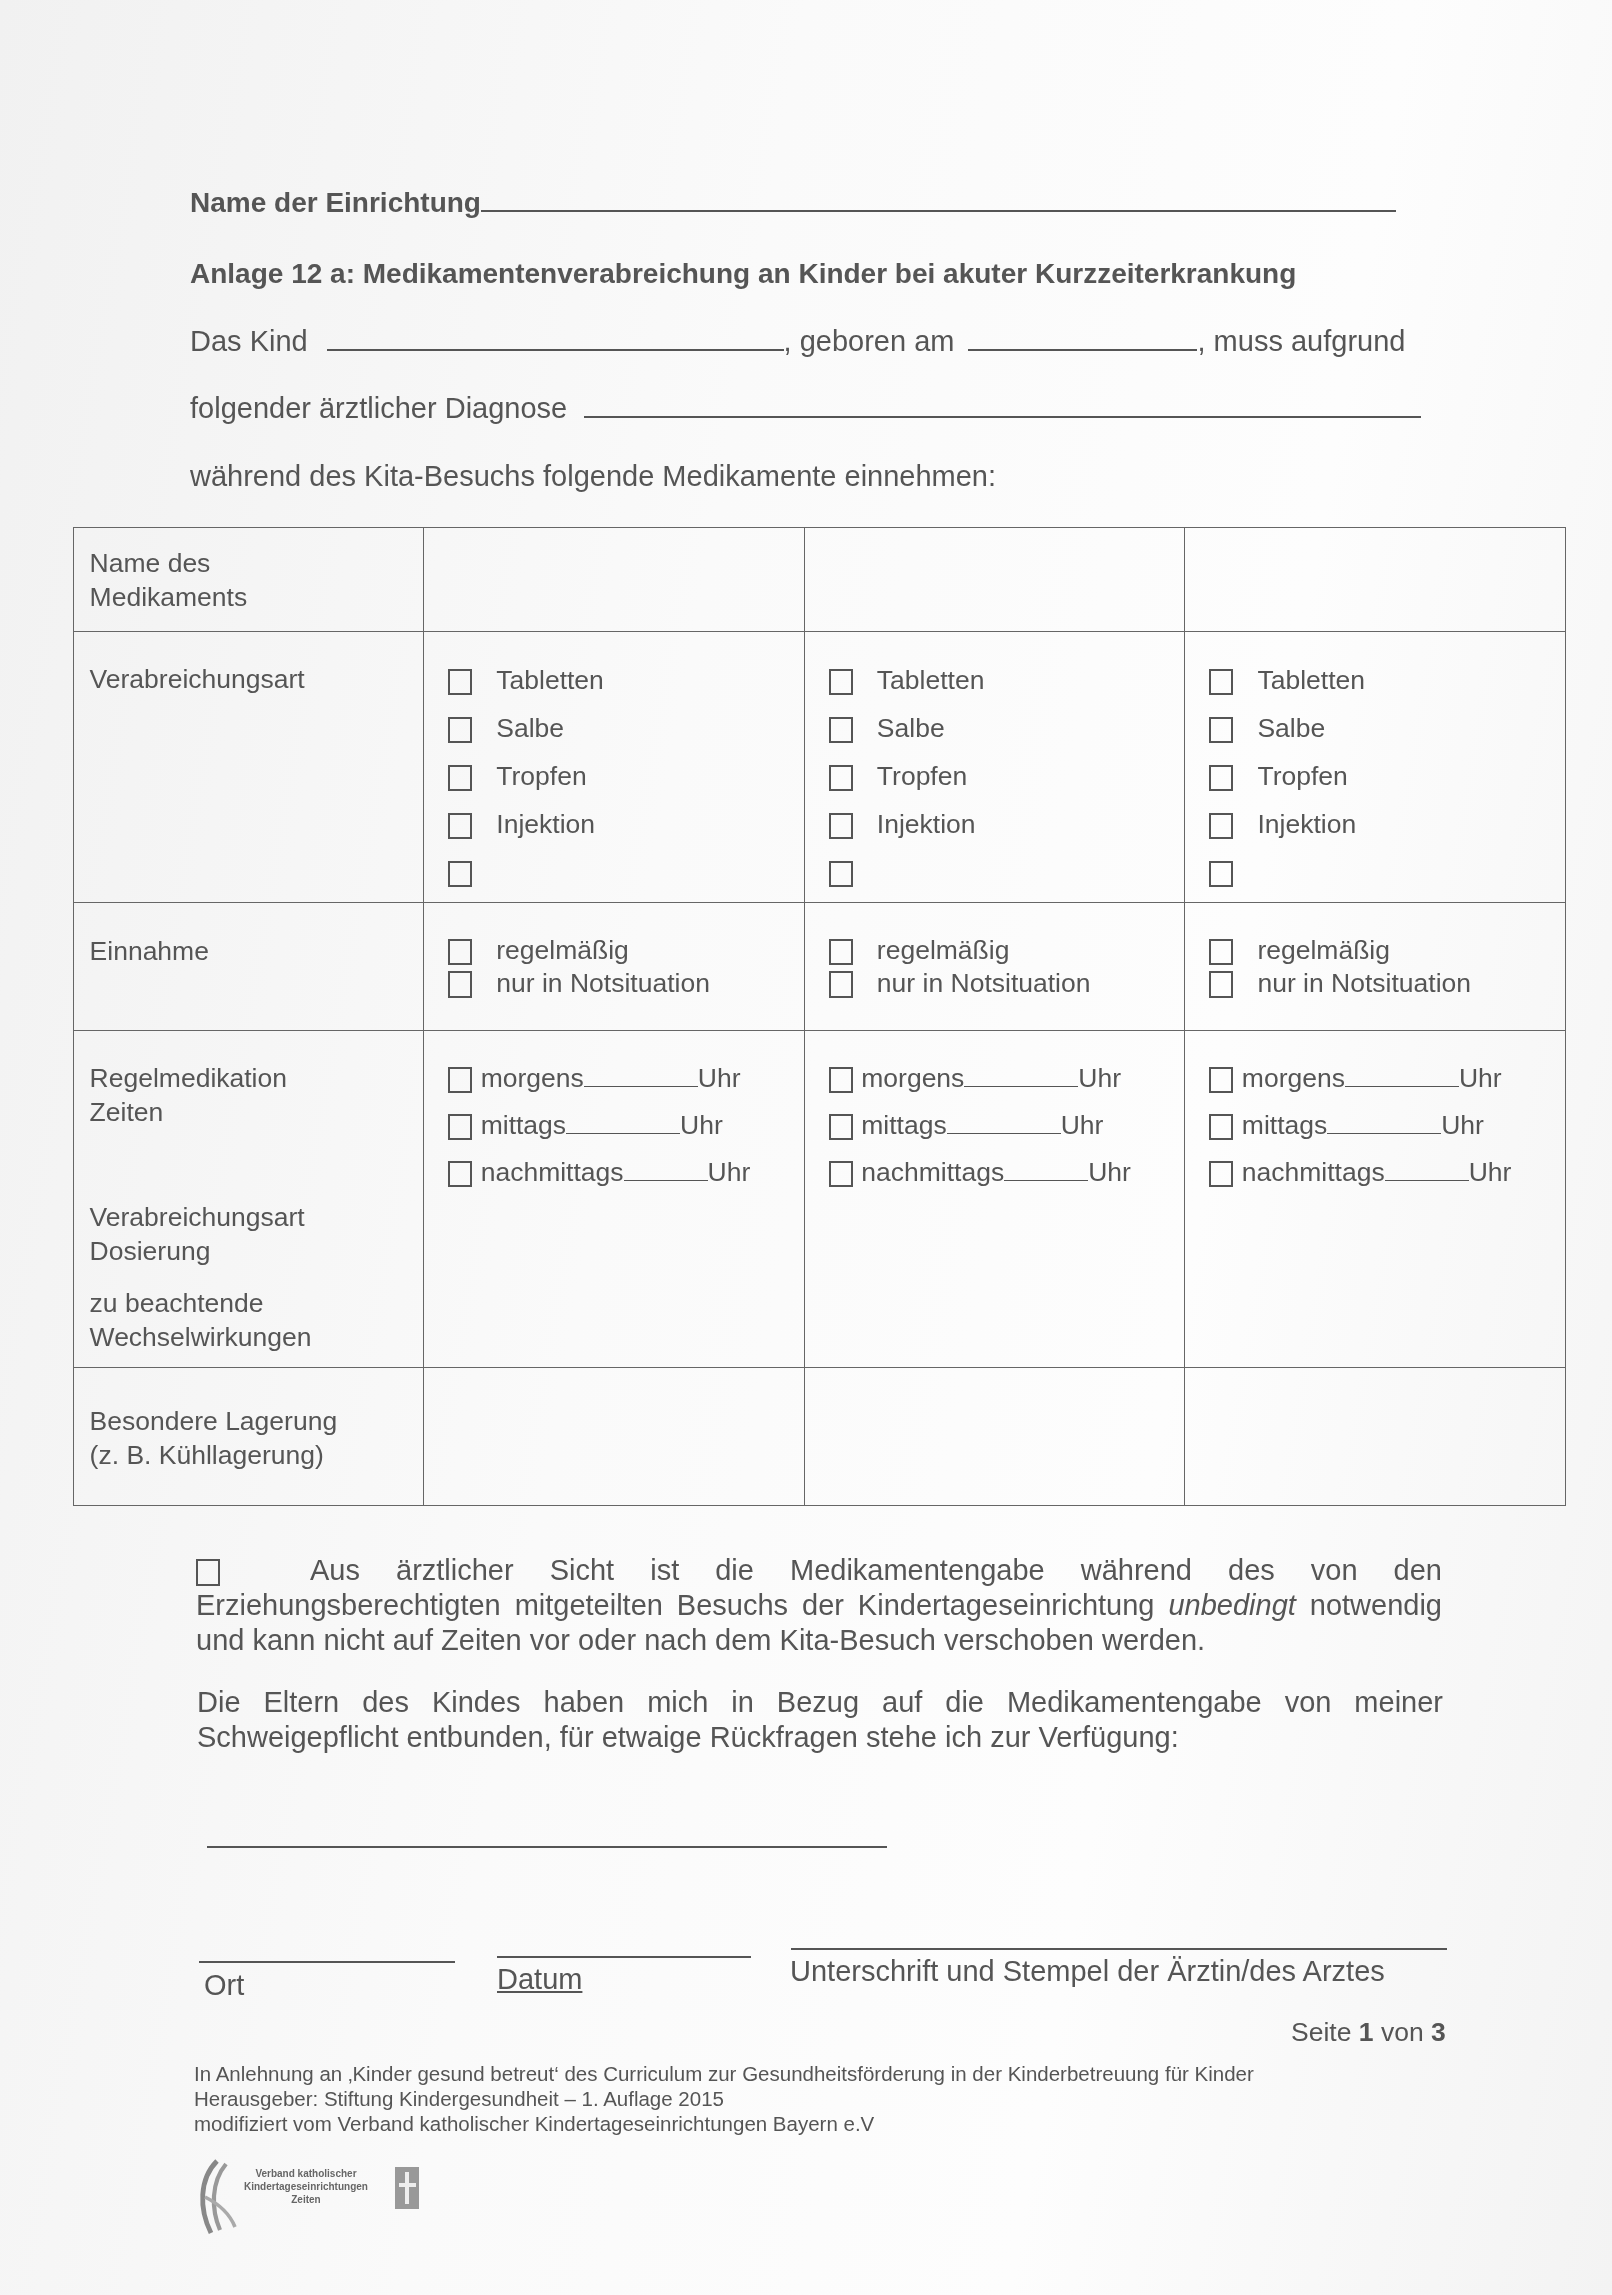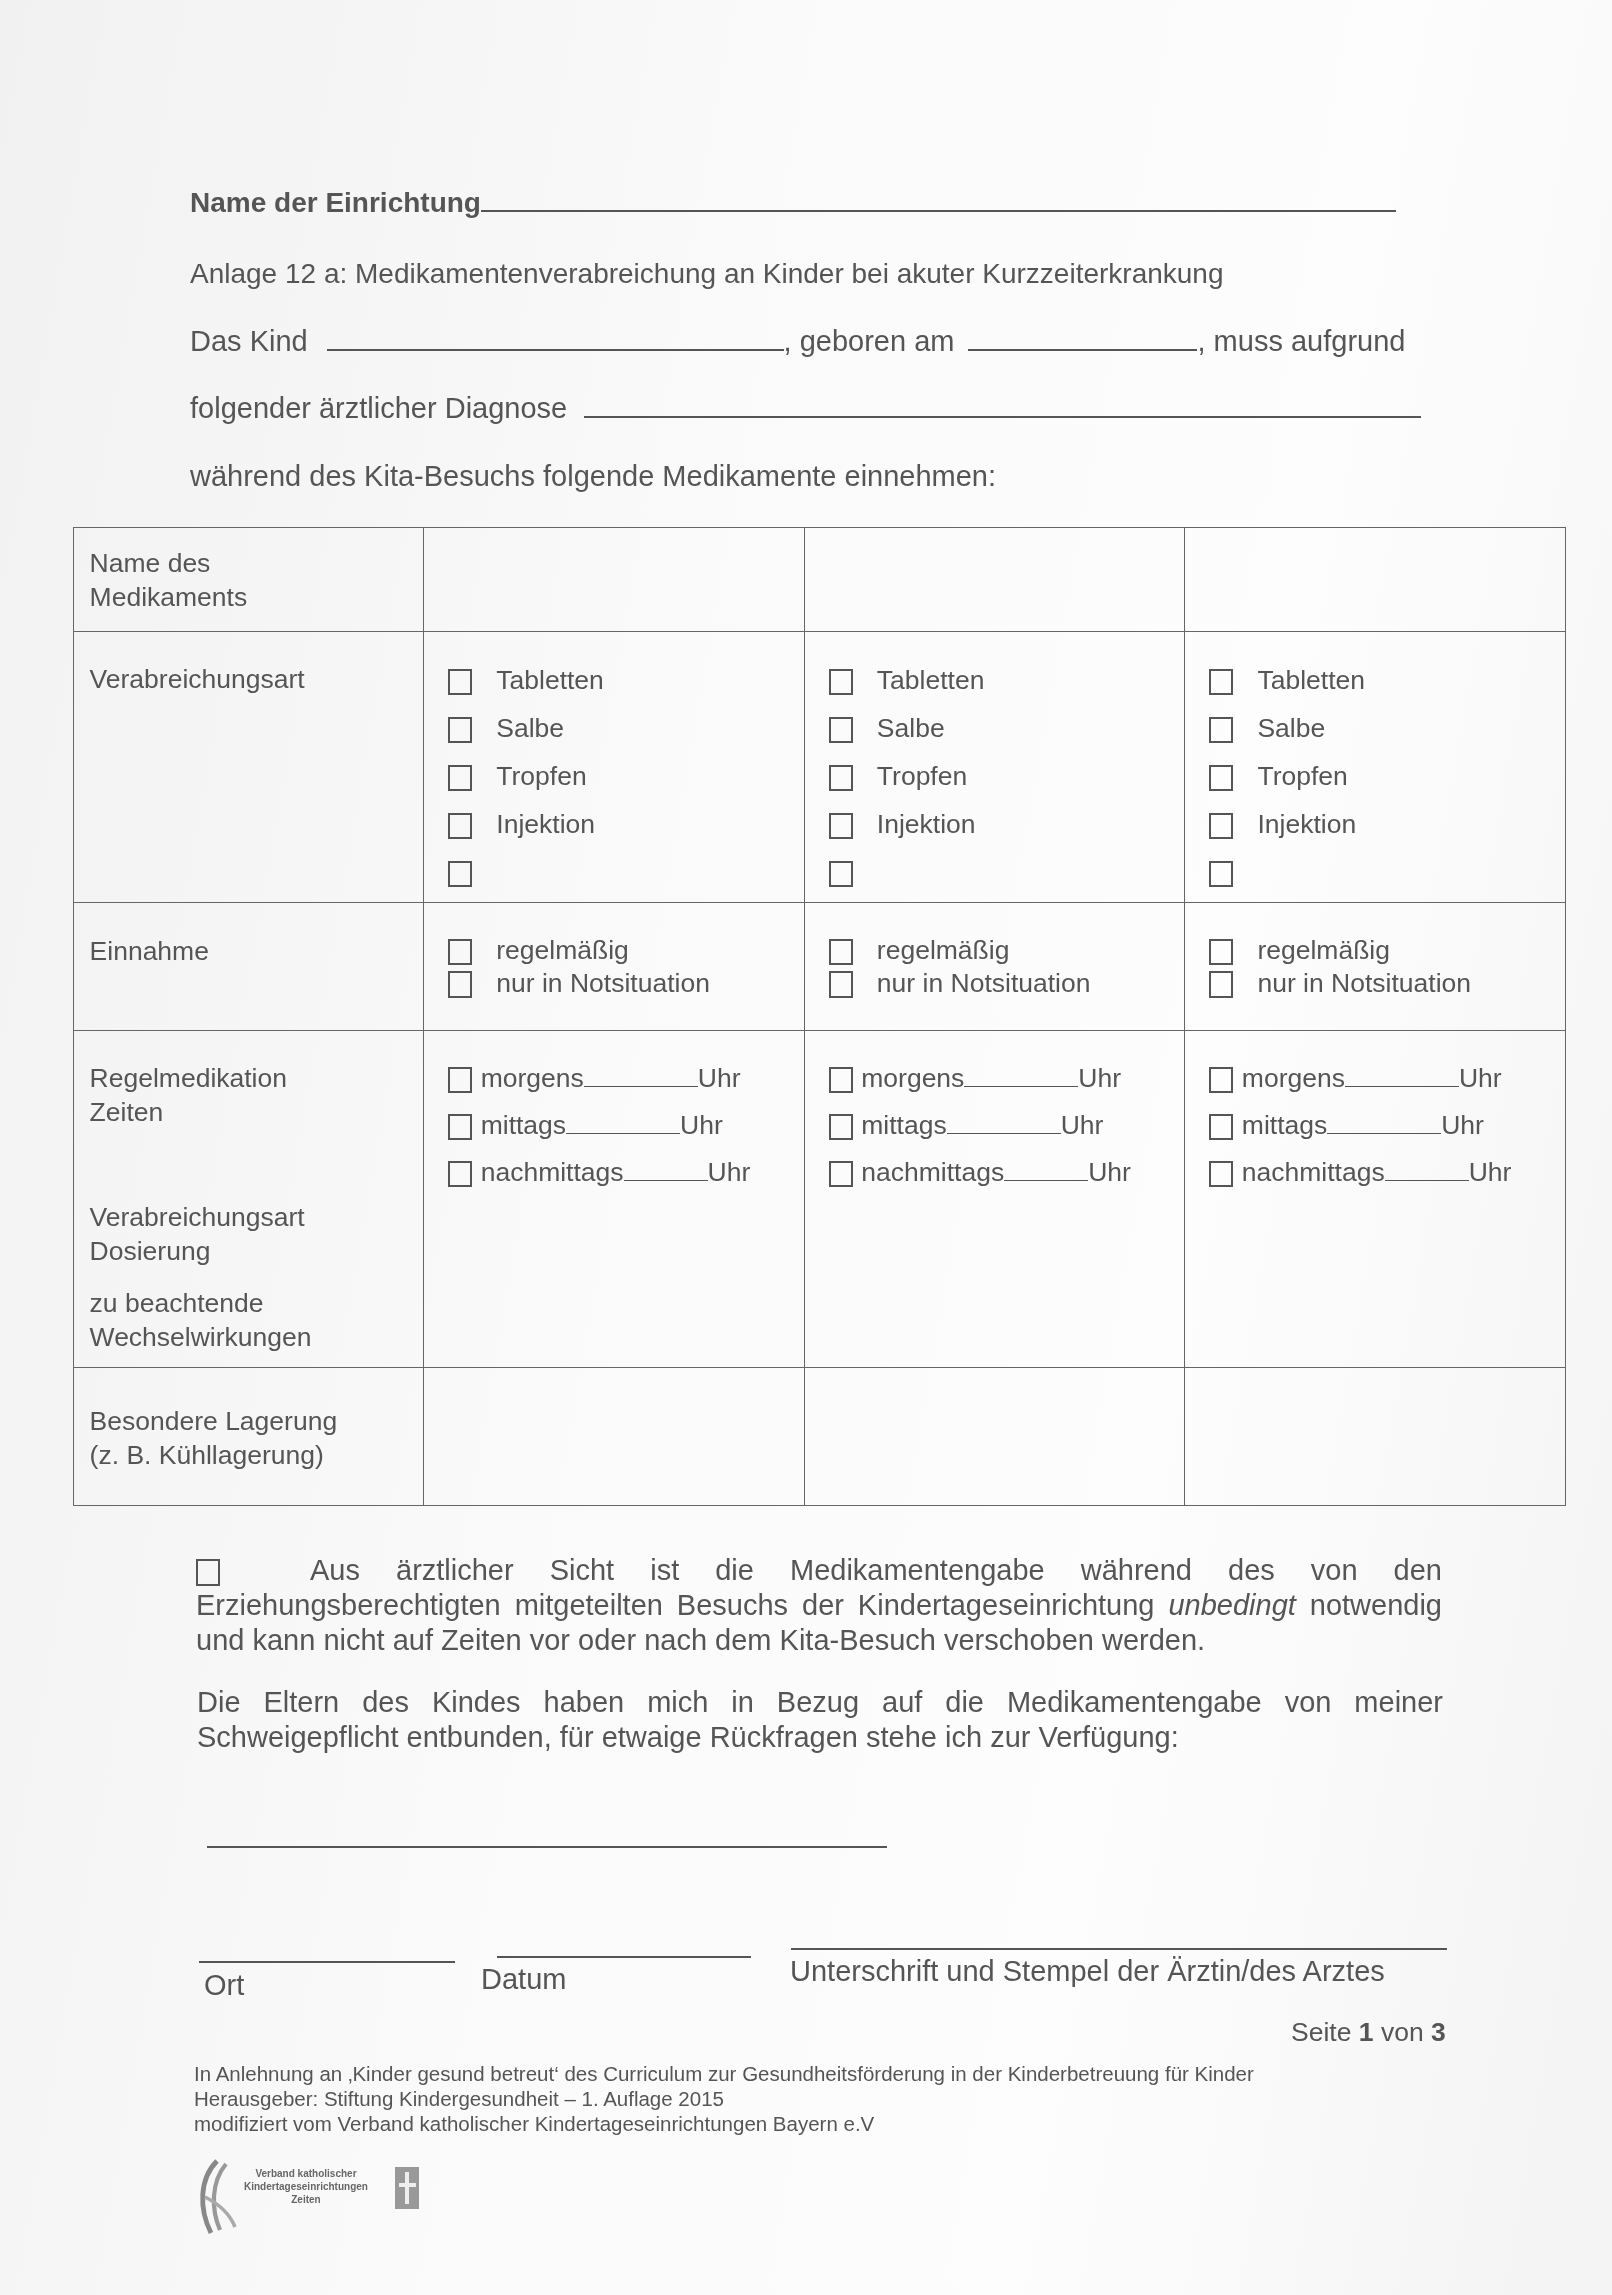--- a/index.html
+++ b/index.html
@@ -1,21 +1,21 @@
 <!DOCTYPE html>
 <html style="font-size:9.6px"><head>
 <meta charset="utf-8">
 <style>
   html, body { margin:0; padding:0; }
   body { width:1613px; height:2295px; background:#f4f4f4; font-family:"Liberation Sans", sans-serif; color:#4a4a4a; position:relative; overflow:hidden; }
   .page { position:absolute; left:0; top:0; width:1613px; height:2295px; background:linear-gradient(100deg,#f1f1f1 0%,#fafafa 40%,#fdfdfd 70%,#f3f3f3 100%); }
   .abs { position:absolute; }
   .line-fill { display:inline-block; border-bottom:2.4px solid #555; vertical-align:baseline; }
   .h-name { left:190px; top:187px; font-size:28px; font-weight:bold; color:#555; }
-  .h-title { left:190px; top:258px; font-size:28px; font-weight:normal; color:#555; }
+  .h-title { left:190px; top:258px; font-size:28px; font-weight:bold; color:#555; }
   .txt { font-size:29px; color:#555; }
   table.med { position:absolute; left:73px; top:527px; width:1493px; border-collapse:collapse; }
   table.med td { border:1.8px solid #666; vertical-align:top; font-size:26.5px; color:#555; padding:0; }
   td.lbl { width:368px; padding:18px 0 0 15.6px !important; line-height:34px; }
   td.col { width:372px; padding:24px 0 0 24px !important; }
   .cb { display:inline-block; width:24px; height:26.5px; border:2.4px solid #555; box-sizing:border-box; vertical-align:middle; margin-right:24px; }
   .opt { height:48px; line-height:48px; white-space:nowrap; }
   .opt2 { height:32.5px; line-height:32.5px; white-space:nowrap; }
   .opt3 { height:47px; line-height:47px; white-space:nowrap; }
   .opt3 .cb { margin-right:8.4px; }
@@ -142,21 +142,21 @@
 
   <div class="abs para" style="left:197px;top:1685px;width:1246px;">Die Eltern des Kindes haben mich in Bezug auf die Medikamentengabe von meiner Schweigepflicht entbunden, für etwaige Rückfragen stehe ich zur Verfügung:</div>
 
   <div class="abs txt" style="left:199px;top:1822px;">
     <span class="line-fill" style="width:680px;margin-left:8.4px"></span>
   </div>
 
   <div class="abs" style="left:199px;top:1961px;width:256px;border-top:2.4px solid #555"></div>
   <div class="abs txt" style="left:204px;top:1969px;">Ort</div>
   <div class="abs" style="left:497px;top:1956px;width:254px;border-top:2.4px solid #555"></div>
-  <div class="abs txt" style="left:481px;top:1963px;">Datum</div>
+  <div class="abs txt" style="left:497px;top:1963px;text-decoration:underline;">Datum</div>
   <div class="abs" style="left:791px;top:1948px;width:656px;border-top:2.4px solid #555"></div>
   <div class="abs txt" style="left:790px;top:1955px;">Unterschrift und Stempel der Ärztin/des Arztes</div>
 
   <div class="abs" style="left:1291px;top:2017px;font-size:26.5px;color:#555;">
     <span>Seite</span>
     <b>1</b>
     <span>von</span>
     <b>3</b>
   </div>
 

